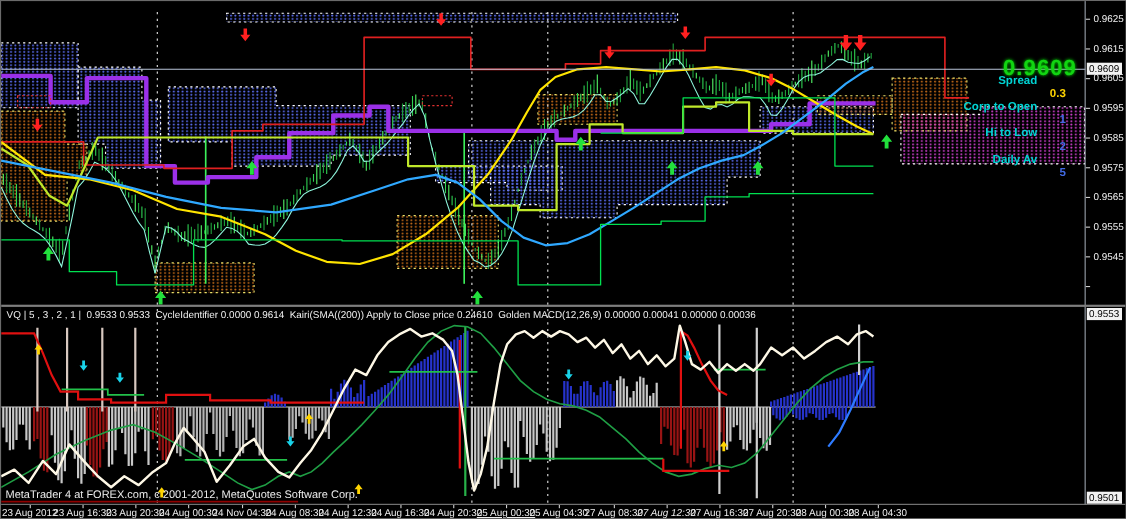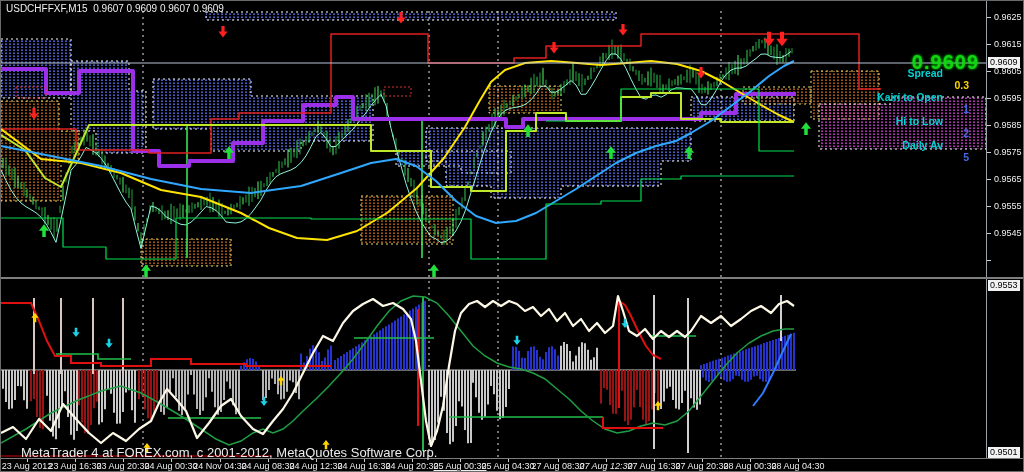--- a/index.html
+++ b/index.html
@@ -6,21 +6,21 @@
   .win{
     position:relative;width:1024px;height:472px;background:#000;overflow:hidden;
     font-family:"Liberation Sans","DejaVu Sans",sans-serif;color:#e8e8e8;
     border:1px solid #6a6a6a;box-sizing:border-box;
   }
   svg{position:absolute;left:0;display:block;}
   #main-chart{top:0;}
   #sub-chart{top:278px;}
   .title{position:absolute;top:2px;left:5px;font-size:10px;color:#f0f0f0;white-space:pre;z-index:5;}
   .legend{position:absolute;top:280px;left:5px;font-size:9px;color:#f0f0f0;white-space:pre;z-index:5;}
-  .status{position:absolute;top:444px;left:20px;font-size:13px;color:#ececec;white-space:pre;z-index:5;}
+  .status{position:absolute;top:444px;left:4px;font-size:10px;color:#ececec;white-space:pre;z-index:5;}
   .ichimoku{position:absolute;top:0;right:42px;text-align:right;z-index:5;}
   .ichimoku div{font-size:9px;line-height:8px;height:8px;color:#00c800;white-space:pre;}
   .ichimoku div.white{color:#ececec;}
   .bigprice{position:absolute;top:50px;right:44px;font-size:20px;font-weight:bold;color:#12d412;
     text-shadow:0 0 3px #00ff00;z-index:5;letter-spacing:1px;}
   .quotes{position:absolute;top:66px;right:54px;z-index:5;}
   .qrow{display:flex;justify-content:flex-end;font-size:10.5px;line-height:12px;font-weight:bold;}
   .qlabel{color:#00d2d2;text-align:right;}
   .qval{width:26px;text-align:right;margin-top:12px;}
   .vsep{position:absolute;left:985px;top:0;width:1px;height:458px;background:#9aa2ac;z-index:4;}
@@ -689,31 +689,31 @@
         <polygon points="514.72,334.8 517.28,334.8 517.28,339.2 519.68,339.2 516,344 512.32,339.2 514.72,339.2" fill="#19d2e8"></polygon>
         <polygon points="622.72,317.8 625.28,317.8 625.28,322.2 627.68,322.2 624,327 620.32,322.2 622.72,322.2" fill="#19d2e8"></polygon>
         <polygon points="32.72,321.2 35.28,321.2 35.28,316.8 37.68,316.8 34,312 30.32,316.8 32.72,316.8" fill="#ffd400"></polygon>
         <polygon points="144.72,451.2 147.28,451.2 147.28,446.8 149.68,446.8 146,442 142.32,446.8 144.72,446.8" fill="#ffd400"></polygon>
         <polygon points="278.72,384.2 281.28,384.2 281.28,379.8 283.68,379.8 280,375 276.32,379.8 278.72,379.8" fill="#ffd400"></polygon>
         <polygon points="323.72,448.2 326.28,448.2 326.28,443.8 328.68,443.8 325,439 321.32,443.8 323.72,443.8" fill="#ffd400"></polygon>
         <polygon points="655.72,409.2 658.28,409.2 658.28,404.8 660.68,404.8 657,400 653.32,404.8 655.72,404.8" fill="#ffd400"></polygon>
       </g>
   </svg>
 
-  <div class="title">USDCHFFXF,M15  0.9607 0.9609 0.9607 0.9609</div>
+  <div class="legend">VQ | 5 , 3 , 2 , 1 |  0.9533 0.9533  CycleIdentifier 0.0000 0.9614  Kairi(SMA((200)) Apply to Close price 0.24610  Golden MACD(12,26,9) 0.00000 0.00041 0.00000 0.00036</div>
   <div class="status">MetaTrader 4 at FOREX.com, c 2001-2012, MetaQuotes Software Corp.</div>
 
   <div class="bigprice">0.9609</div>
   <div class="quotes" id="quotes">
       <div class="qrow">
         <span class="qlabel">Spread</span>
         <span class="qval" style="color: rgb(255, 212, 0);">0.3</span>
       </div>
       <div class="qrow">
-        <span class="qlabel">Kairi to Open</span>
+        <span class="qlabel">Corp to Open</span>
         <span class="qval" style="color: rgb(65, 105, 225);">1</span>
       </div>
       <div class="qrow">
         <span class="qlabel">Hi to Low</span>
         <span class="qval" style="color: rgb(65, 105, 225);">2</span>
       </div>
       <div class="qrow">
         <span class="qlabel">Daily Av</span>
         <span class="qval" style="color: rgb(65, 105, 225);">5</span>
       </div>

